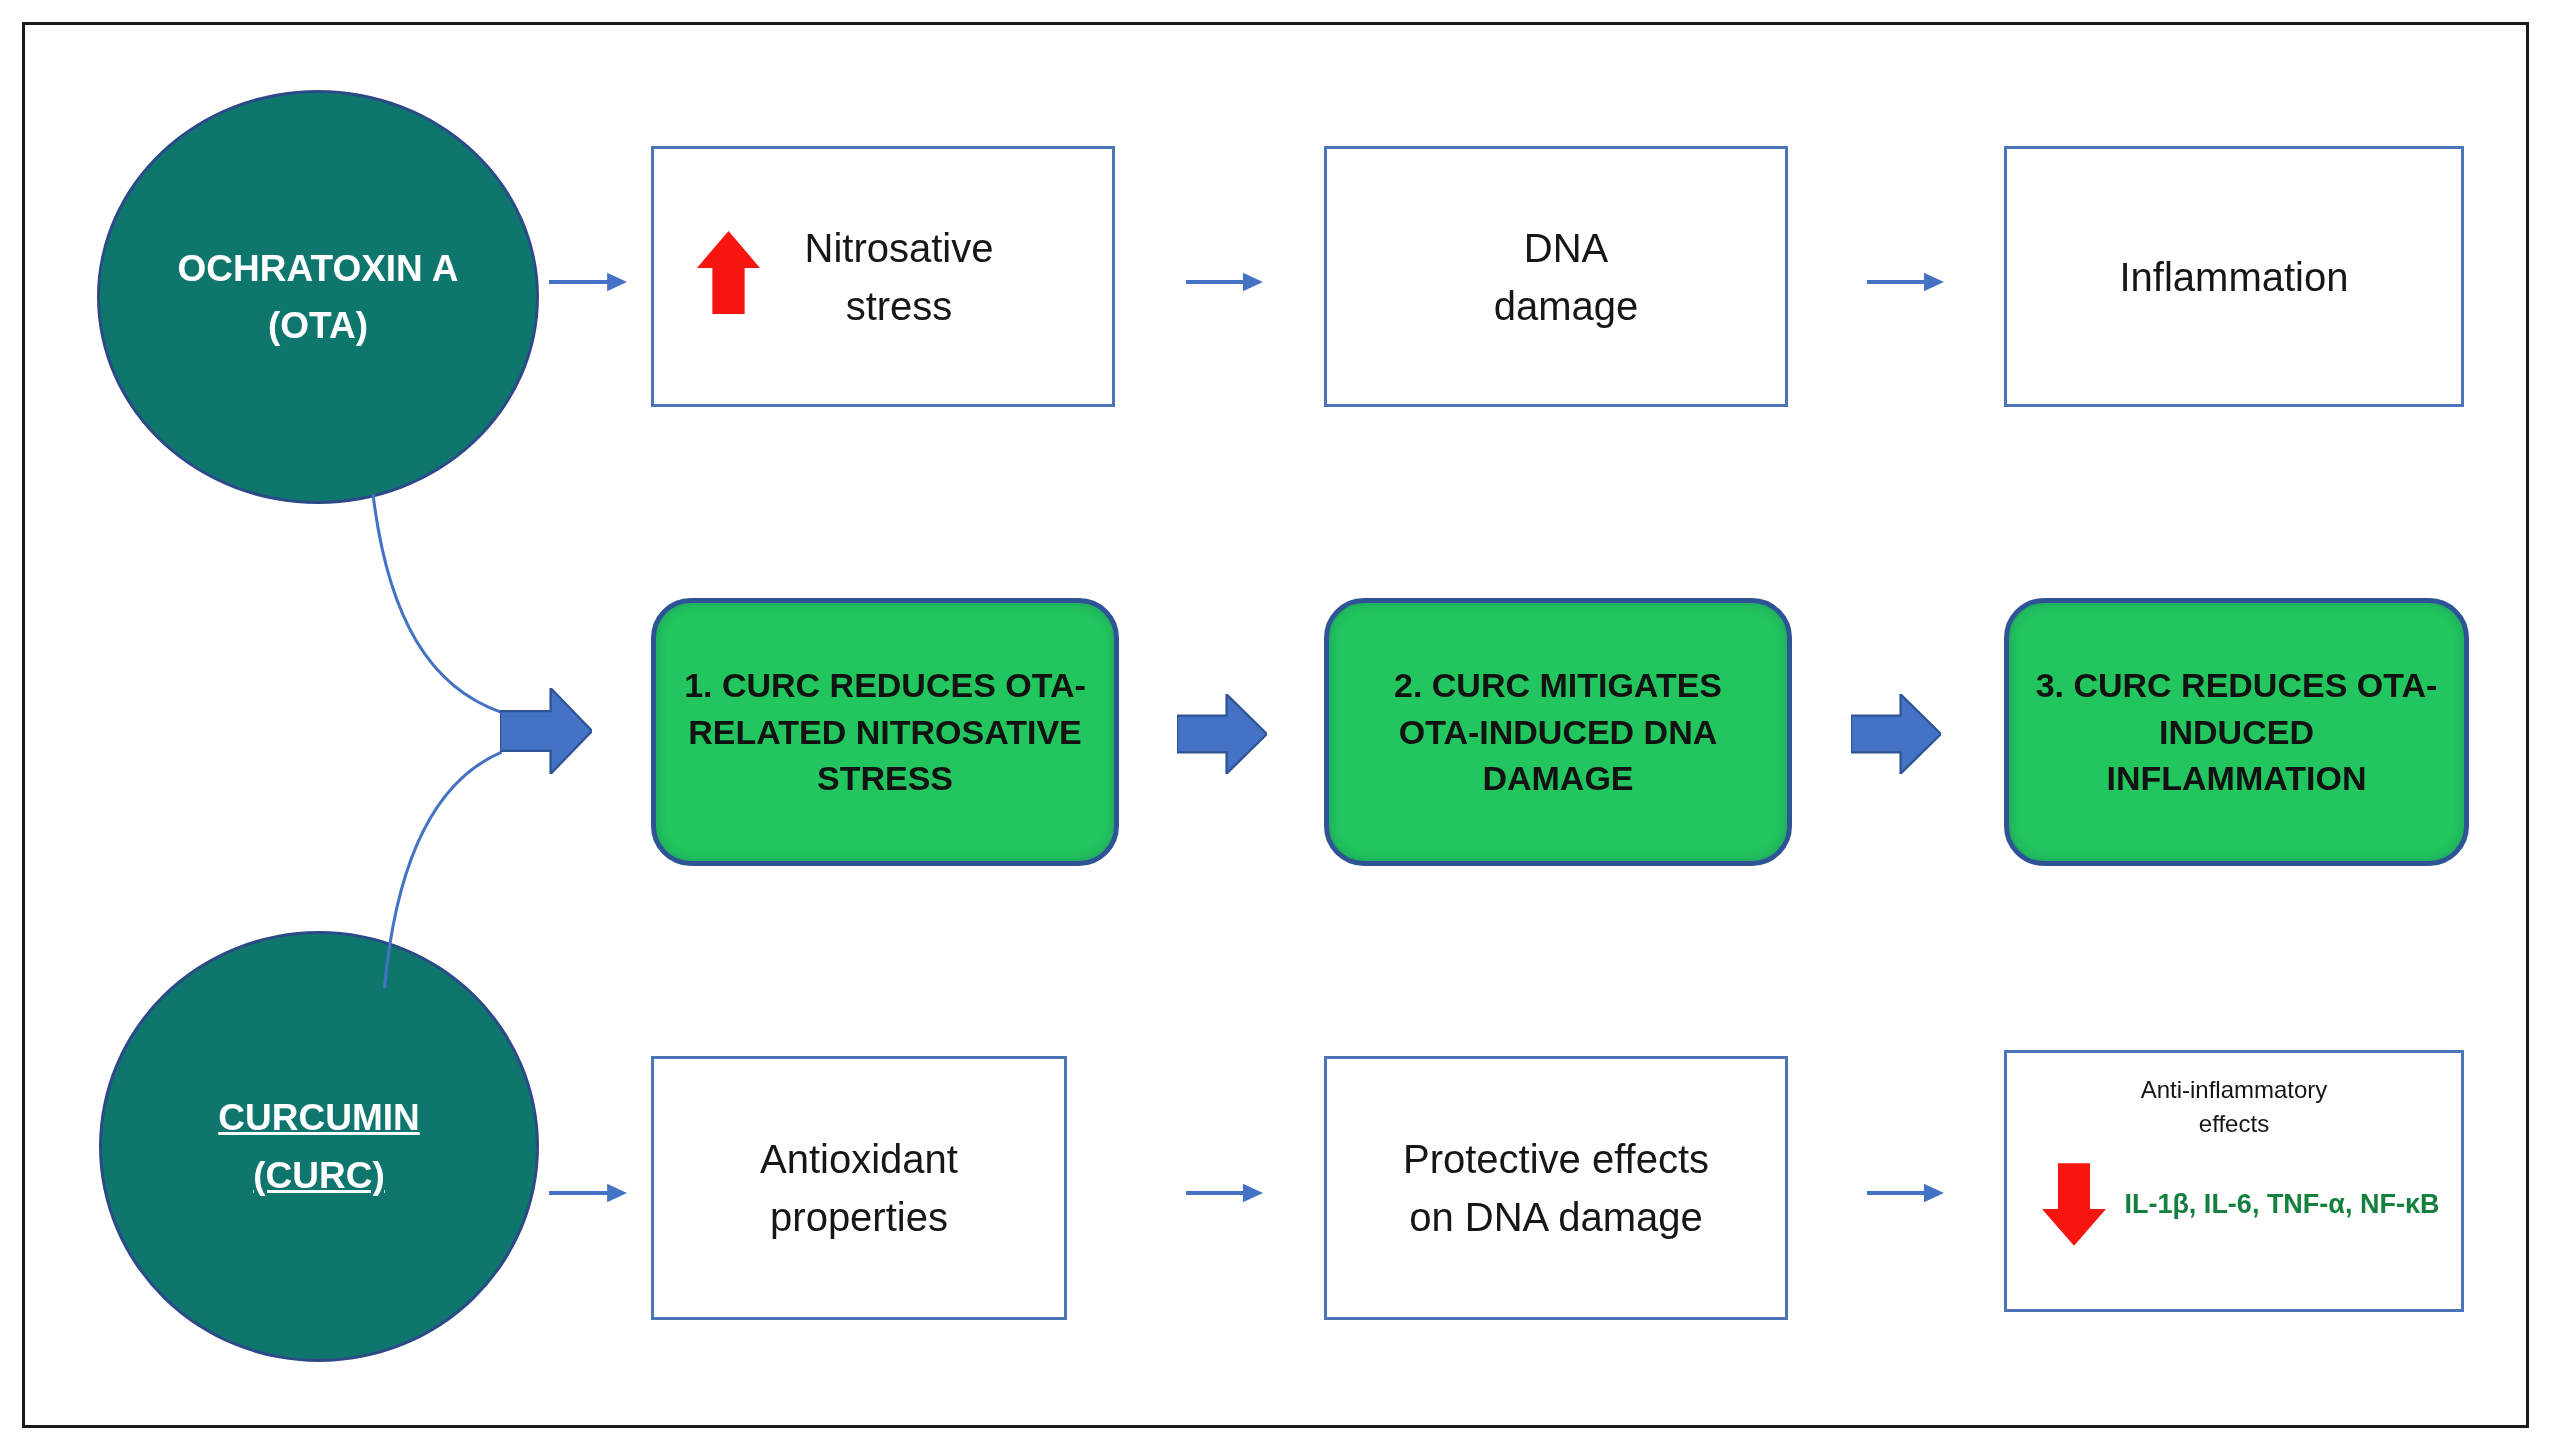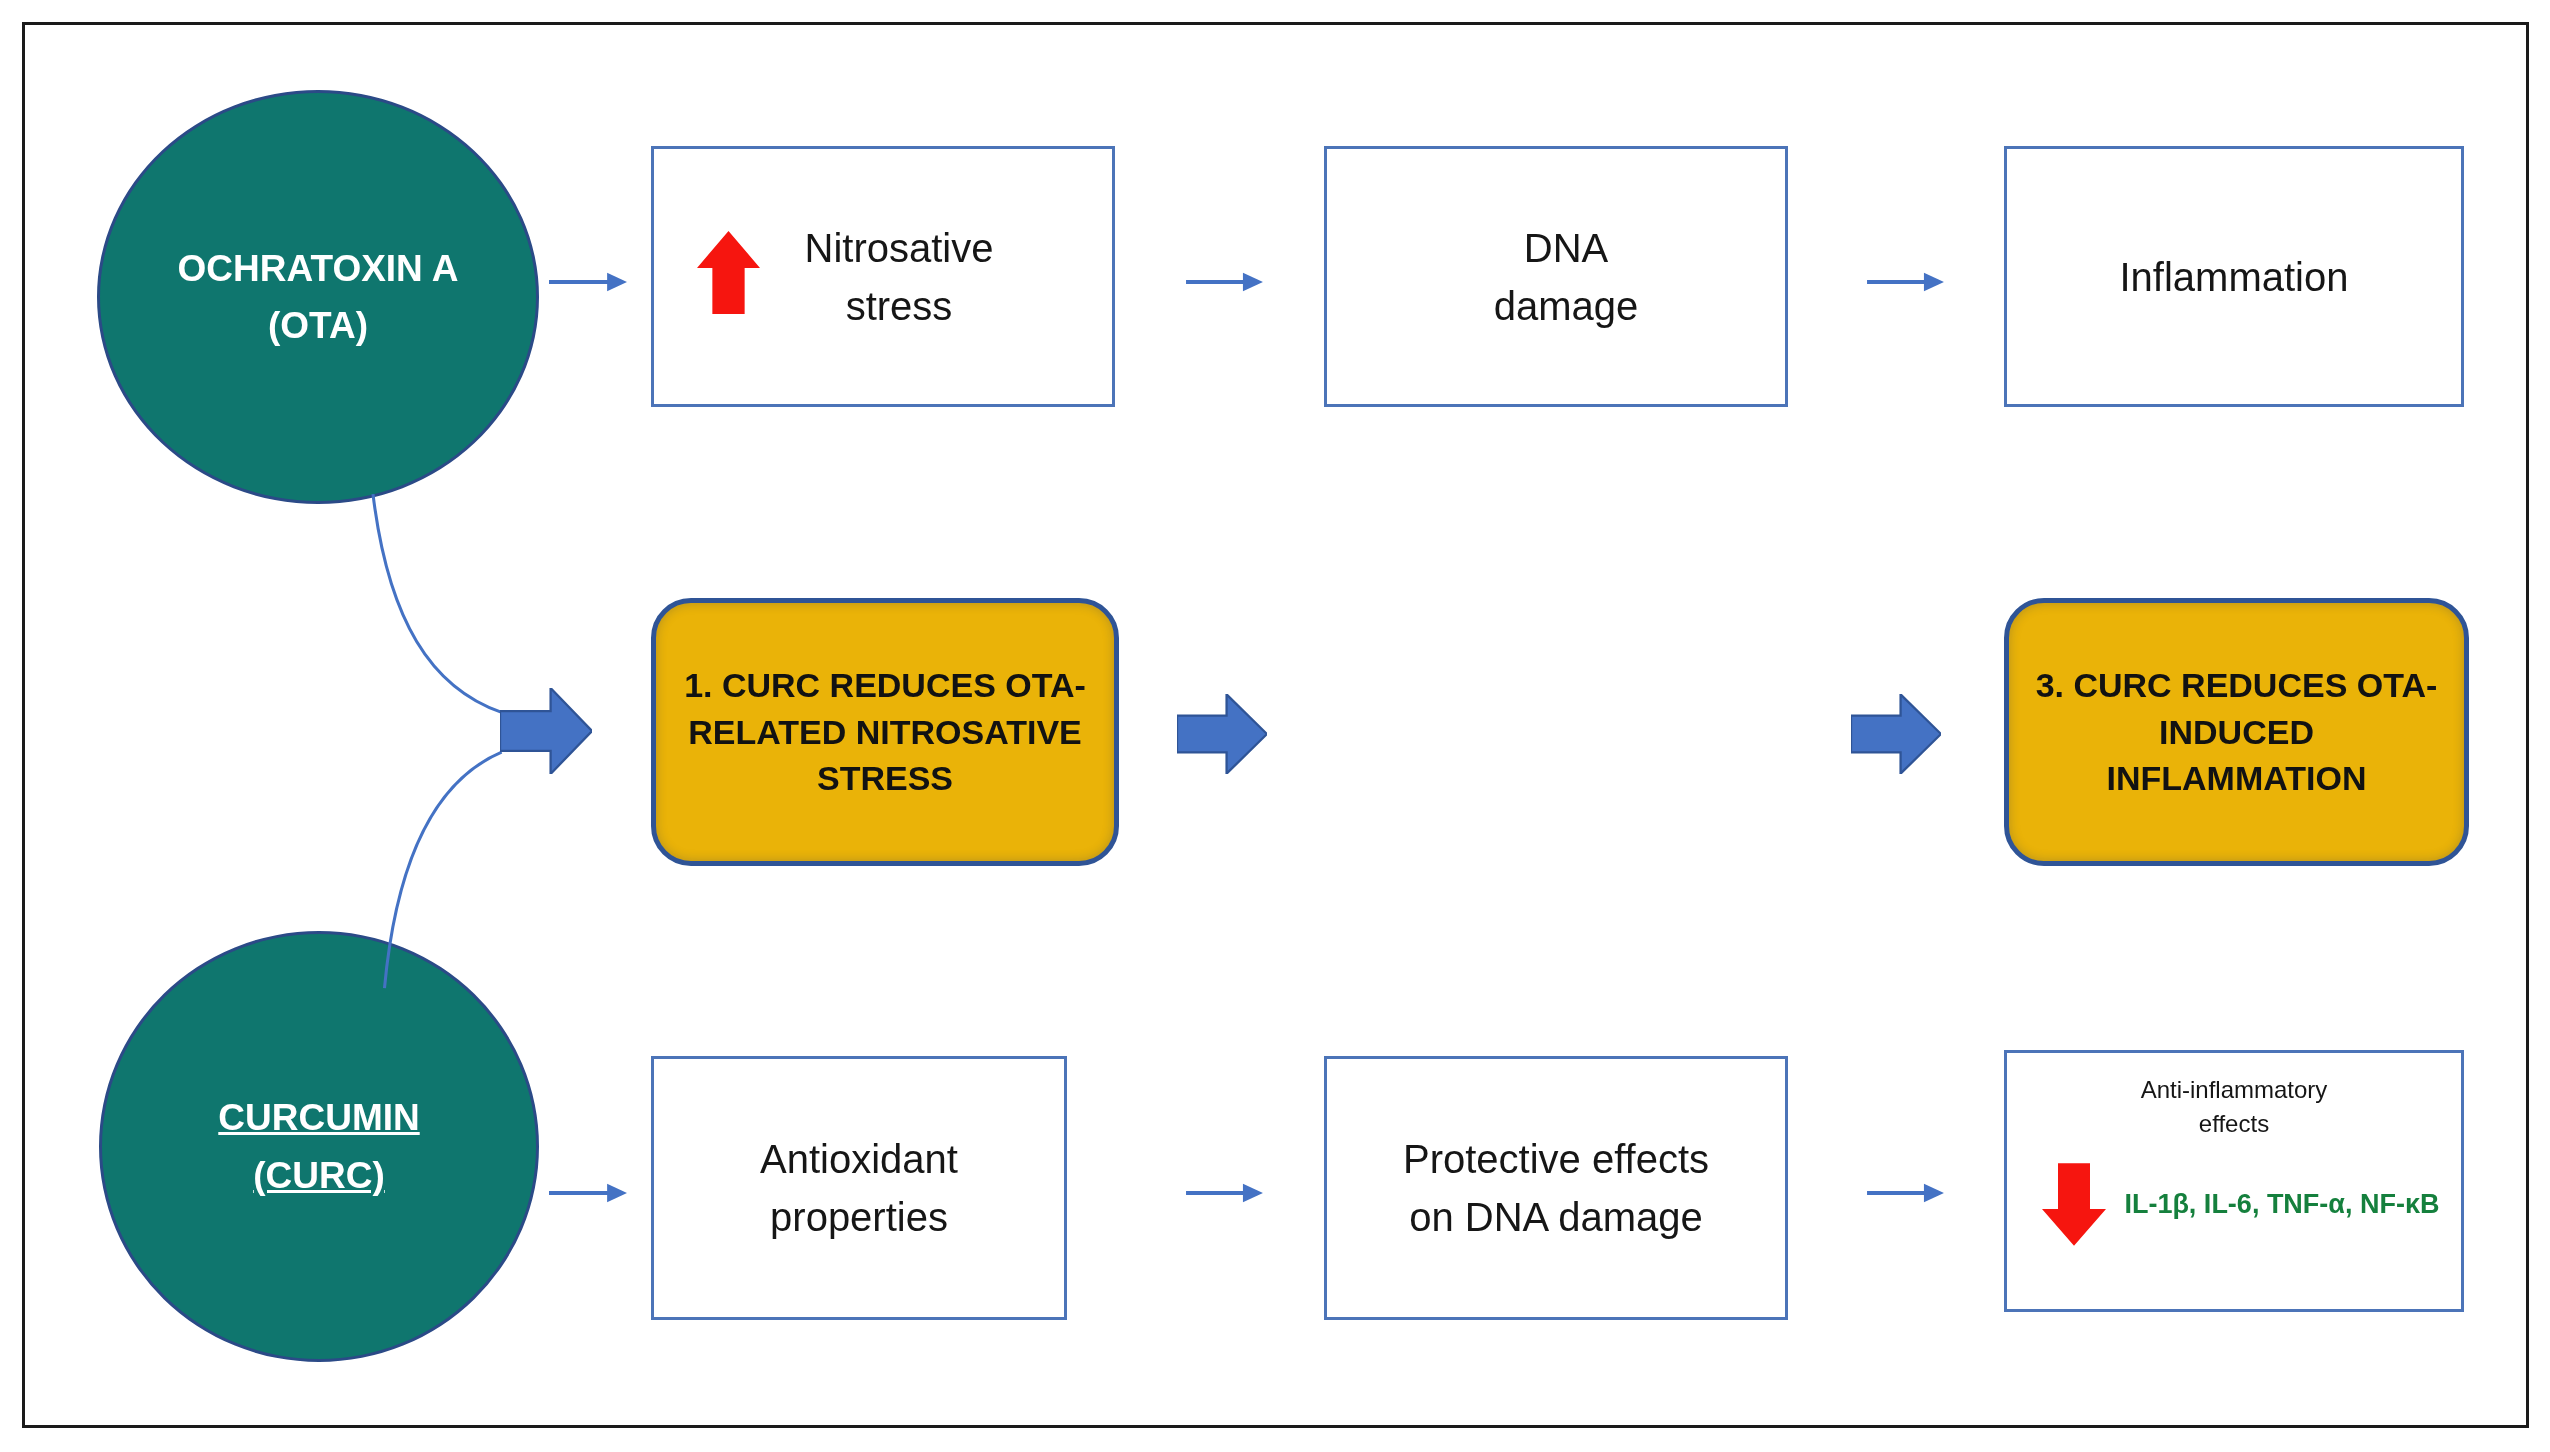--- a/index.html
+++ b/index.html
@@ -18,21 +18,21 @@
         display:flex;flex-direction:column;align-items:center;justify-content:center;
         color:#161616;font-size:40px;line-height:1.45;text-align:center;}
   .wbox span{display:block;white-space:nowrap;}
   #nitro-box{left:651px;top:146px;width:464px;height:261px;padding-left:32px;}
   #dna-box{left:1324px;top:146px;width:464px;height:261px;padding-left:20px;}
   #infl-box{left:2004px;top:146px;width:460px;height:261px;}
   #antiox-box{left:651px;top:1056px;width:416px;height:264px;}
   #protect-box{left:1324px;top:1056px;width:464px;height:264px;}
   #anti-box{left:2004px;top:1050px;width:460px;height:262px;justify-content:flex-start;padding-top:20px;}
   
-  .bbox{position:absolute;background:#eab308;border:5.4px solid #2F5496;border-radius:40px;
+  .bbox{position:absolute;background:#22c55e;border:5.4px solid #2F5496;border-radius:40px;
         box-sizing:border-box;display:flex;flex-direction:column;align-items:center;justify-content:center;
         color:#121212;font-weight:bold;font-size:34px;line-height:1.38;text-align:center;
         box-shadow:inset 0 0 10.7px rgba(20,40,90,0.25);}
   .bbox span{display:block;white-space:nowrap;}
   #curc1-box{left:651px;top:598px;width:468px;height:268px;}
   #curc2-box{left:1324px;top:598px;width:468px;height:268px;}
   #curc3-box{left:2004px;top:598px;width:465px;height:268px;}
   .icon{position:absolute;}
   .cyto-row{display:flex;align-items:center;gap:18.4px;align-self:flex-start;margin:21.5px 0 0 35px;}
   .cyto-text{font-size:27px;font-weight:bold;color:#15803d;white-space:nowrap;}
@@ -65,20 +65,25 @@
     <span>damage</span>
   </div>
   <div class="wbox" id="infl-box">
     <span>Inflammation</span>
   </div>
 
   <div class="bbox" id="curc1-box">
     <span>1. CURC REDUCES OTA-</span>
     <span>RELATED NITROSATIVE</span>
     <span>STRESS</span>
+  </div>
+  <div class="bbox" id="curc2-box">
+    <span>2. CURC MITIGATES</span>
+    <span>OTA-INDUCED DNA</span>
+    <span>DAMAGE</span>
   </div>
   <div class="bbox" id="curc3-box">
     <span>3. CURC REDUCES OTA-</span>
     <span>INDUCED</span>
     <span>INFLAMMATION</span>
   </div>
 
   <div class="wbox" id="antiox-box">
     <span>Antioxidant</span>
     <span>properties</span>

